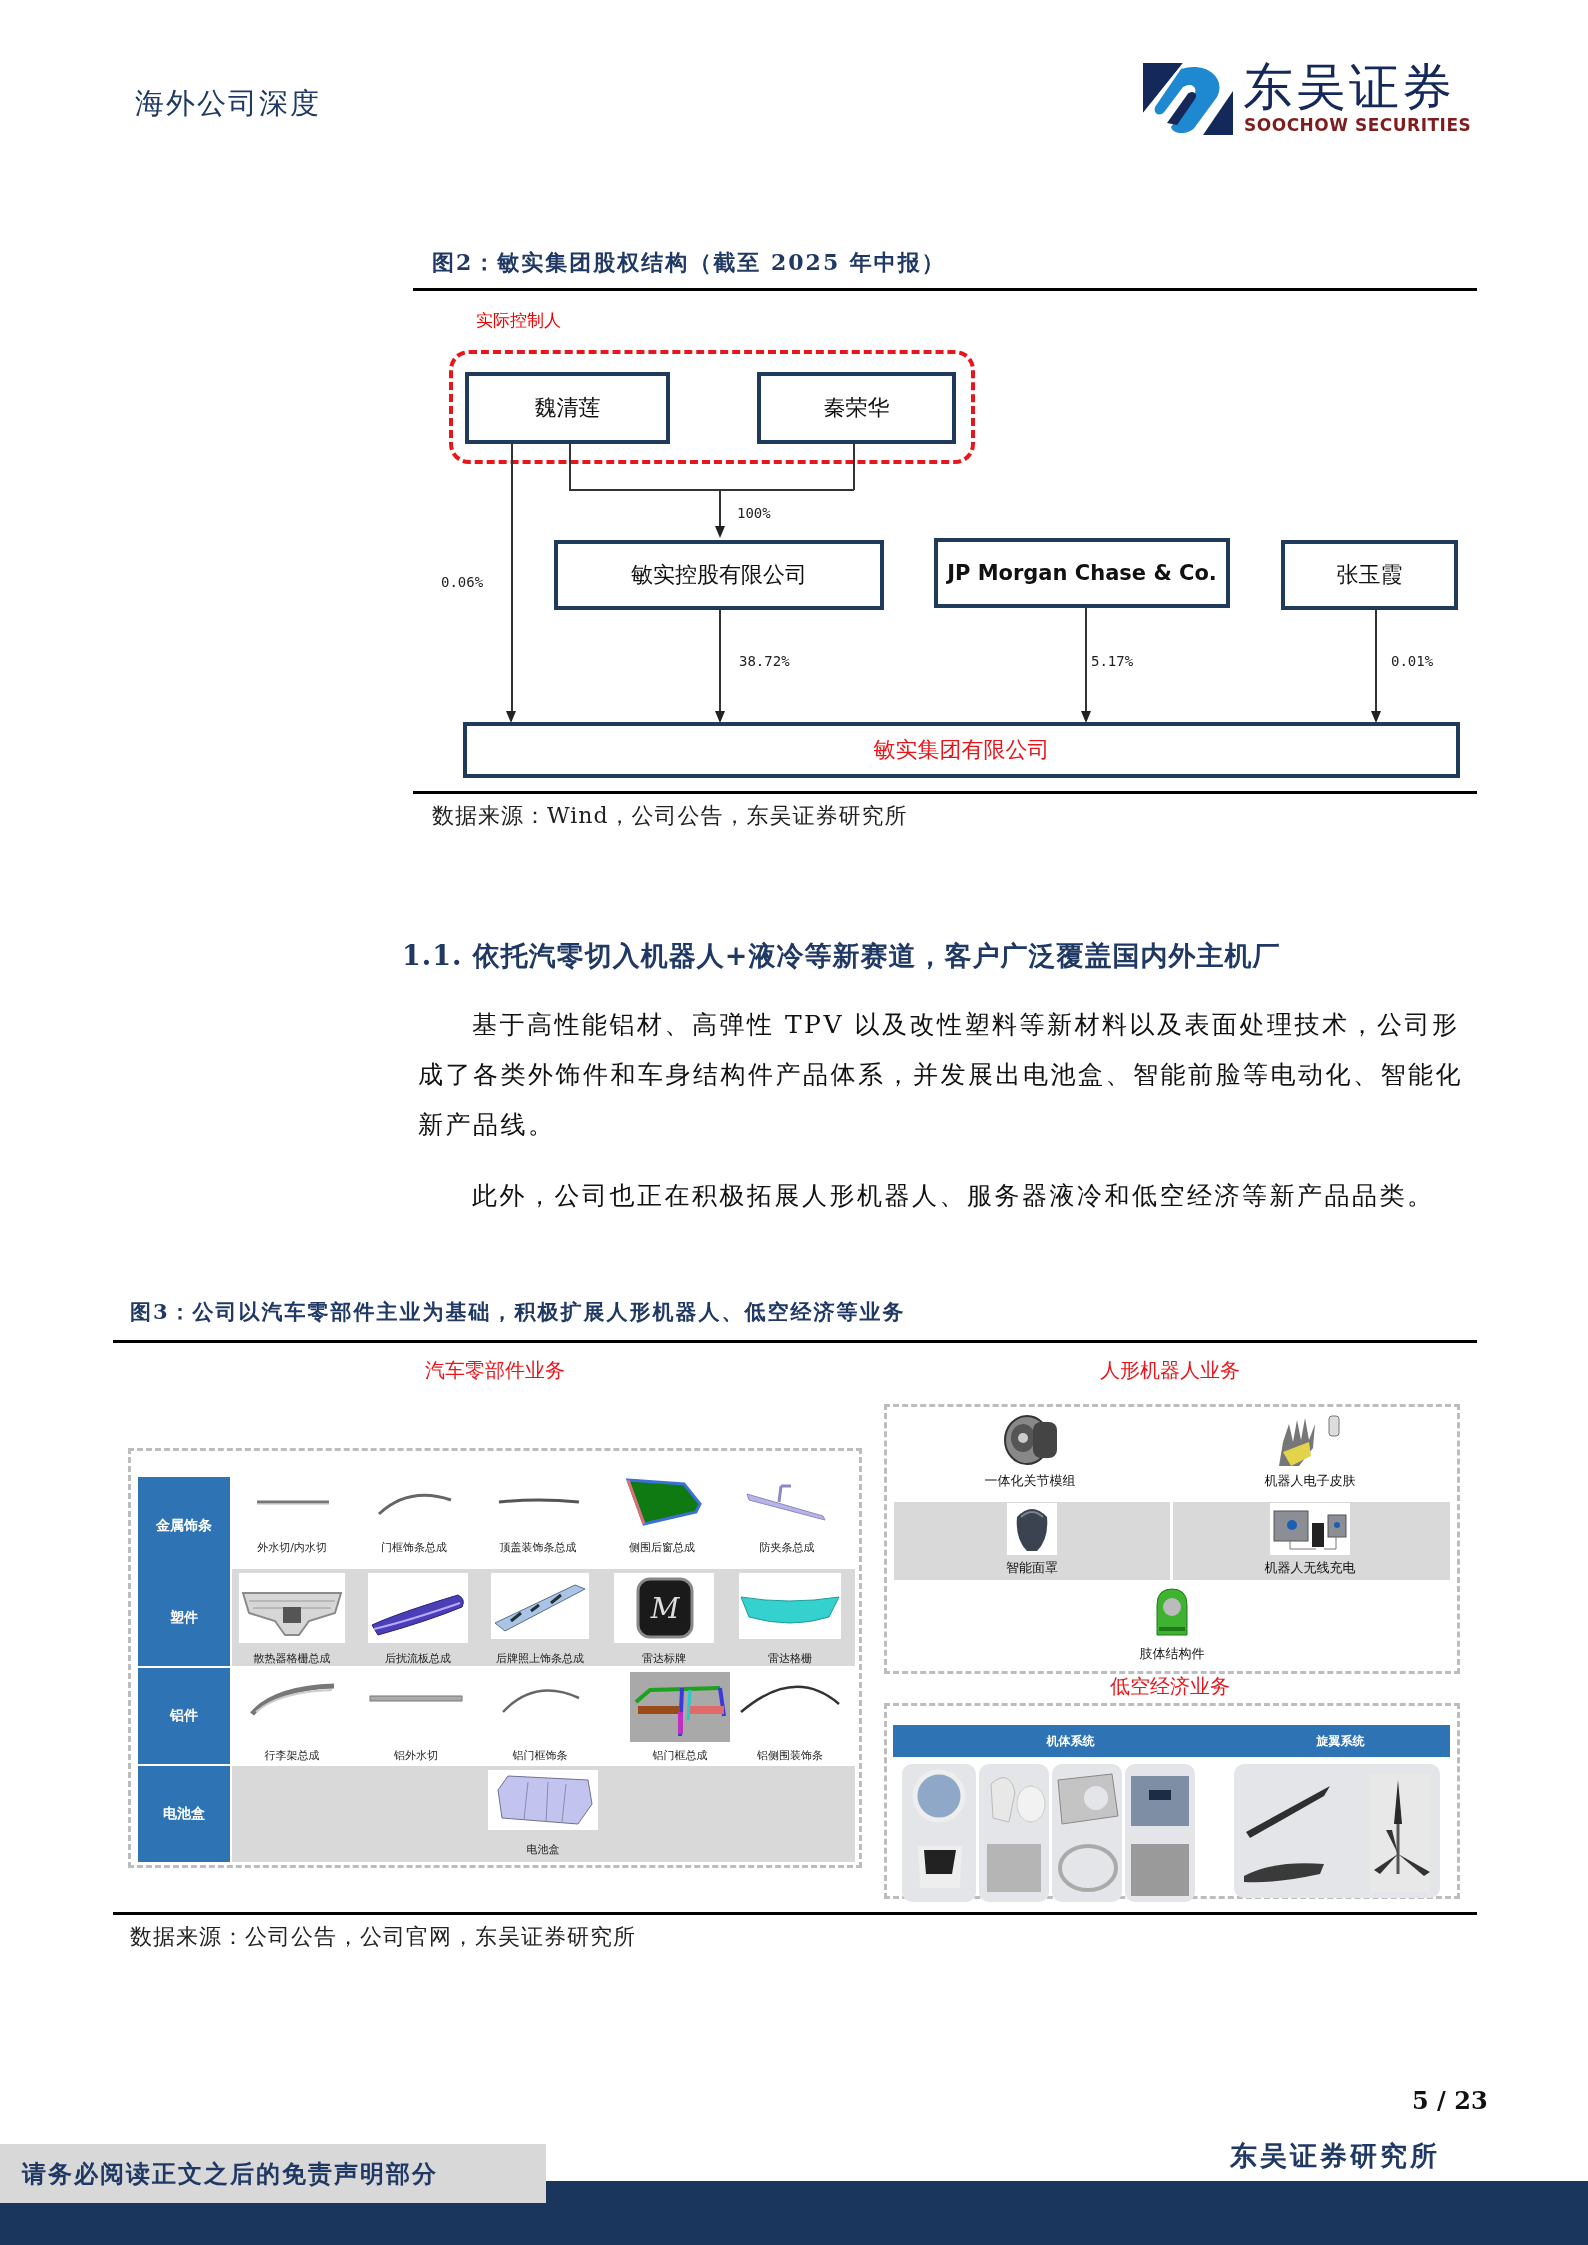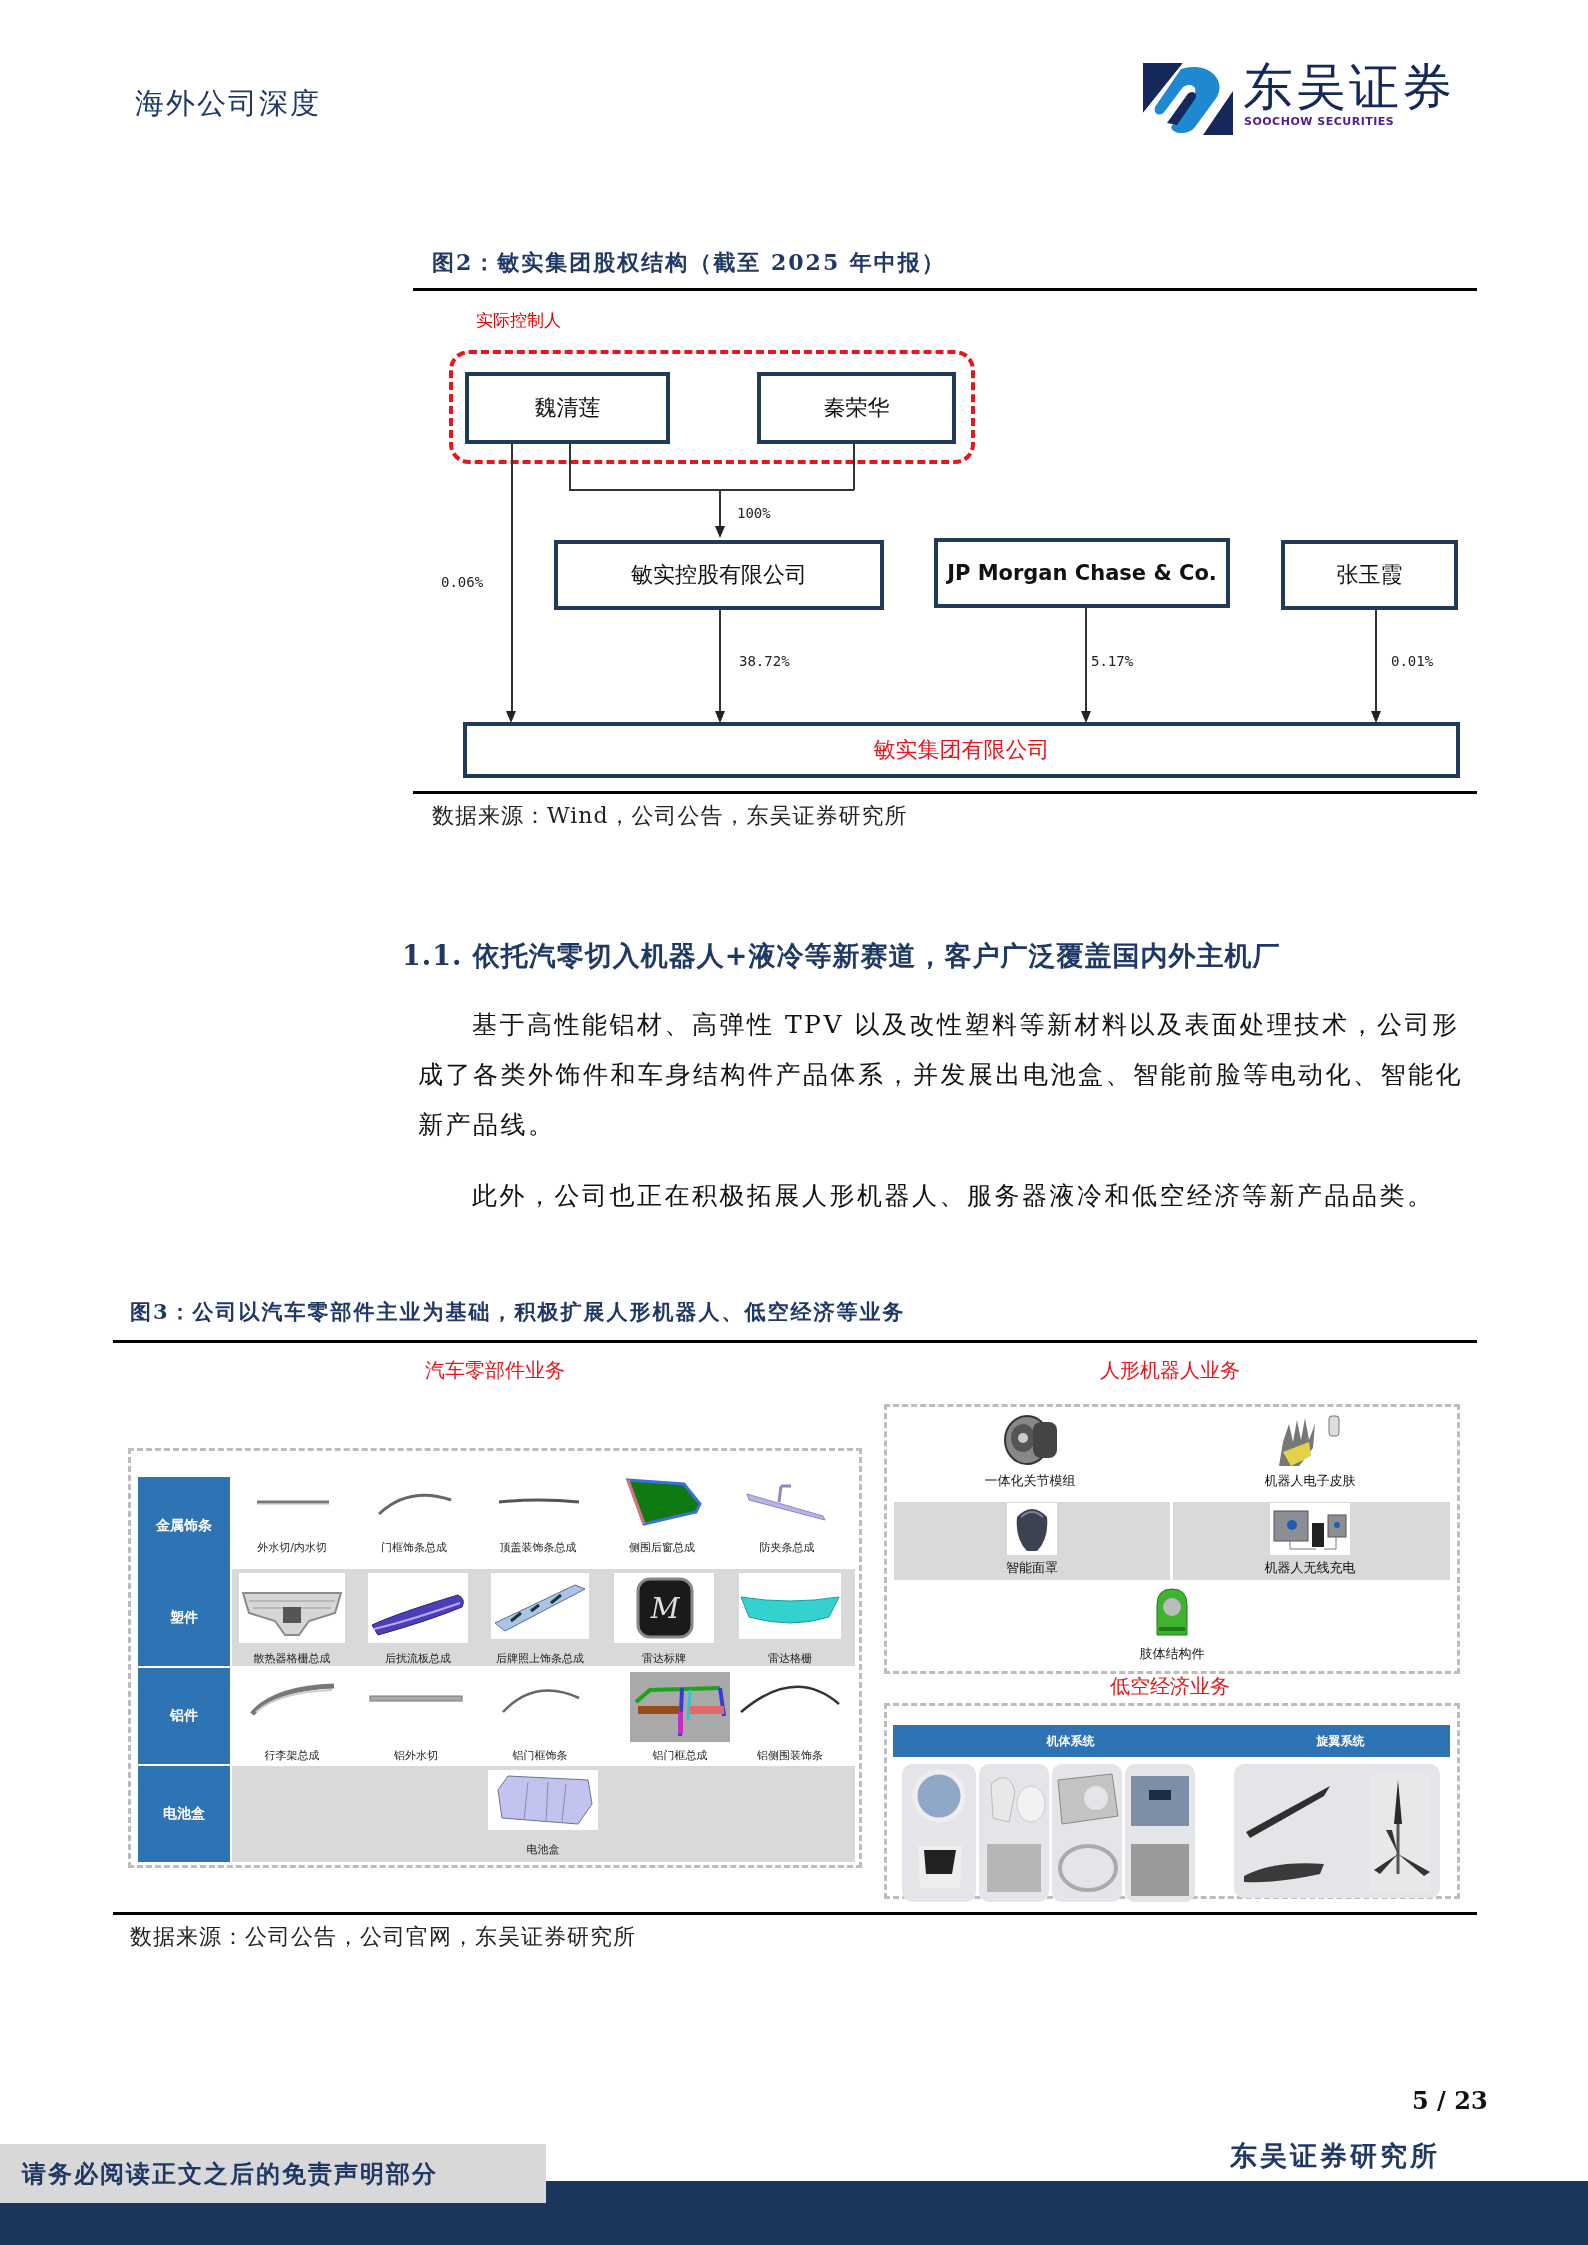--- a/index.html
+++ b/index.html
@@ -5,21 +5,21 @@
   * { box-sizing: border-box; margin: 0; padding: 0; }
   html, body { width: 1588px; height: 2245px; background: #ffffff; overflow: hidden; }
   body { position: relative; font-family: "DejaVu Serif", "Liberation Serif", serif; color: #111; }
   .abs { position: absolute; }
 
   
   .hdr-left { left: 135px; top: 84px; font-size: 29px; color: #1f3864; letter-spacing: 2px; font-family: "DejaVu Serif", serif; }
   .logo { left: 1143px; top: 63px; width: 330px; height: 72px; }
   .logo-mark { position: absolute; left: 0; top: 0; width: 90px; height: 72px; }
   .logo-cn { position: absolute; left: 100px; top: -4px; font-size: 50px; color: #14295a; font-family: "DejaVu Sans", sans-serif; letter-spacing: 3px; line-height: 56px; text-align: center; }
-  .logo-en { position: absolute; left: 101px; top: 52px; font-size: 11px; color: #4c1d95; font-family: "DejaVu Sans", sans-serif; font-weight: bold; letter-spacing: 0.5px; }
+  .logo-en { position: absolute; left: 101px; top: 52px; font-size: 17px; color: #7f1d1d; font-family: "DejaVu Sans", sans-serif; font-weight: bold; letter-spacing: 0.5px; }
 
   
   .fig-title { font-size: 22px; font-weight: bold; color: #1f3864; letter-spacing: 2px; font-family: "DejaVu Serif", serif; }
   .rule { height: 3px; background: #000; }
   .source { font-size: 22px; color: #222; letter-spacing: 1px; }
 
   
   .ctl-label { left: 476px; top: 309px; font-size: 17px; color: #e00; font-family: "DejaVu Sans", sans-serif; }
   .dash-red { left: 449px; top: 350px; width: 526px; height: 114px; border: 4px dashed #e8161b; border-radius: 20px; }
   .obox { border: 4px solid #203a5c; background: #fff; display: flex; align-items: center; justify-content: center; font-family: "DejaVu Sans", sans-serif; font-size: 22px; color: #111; }

